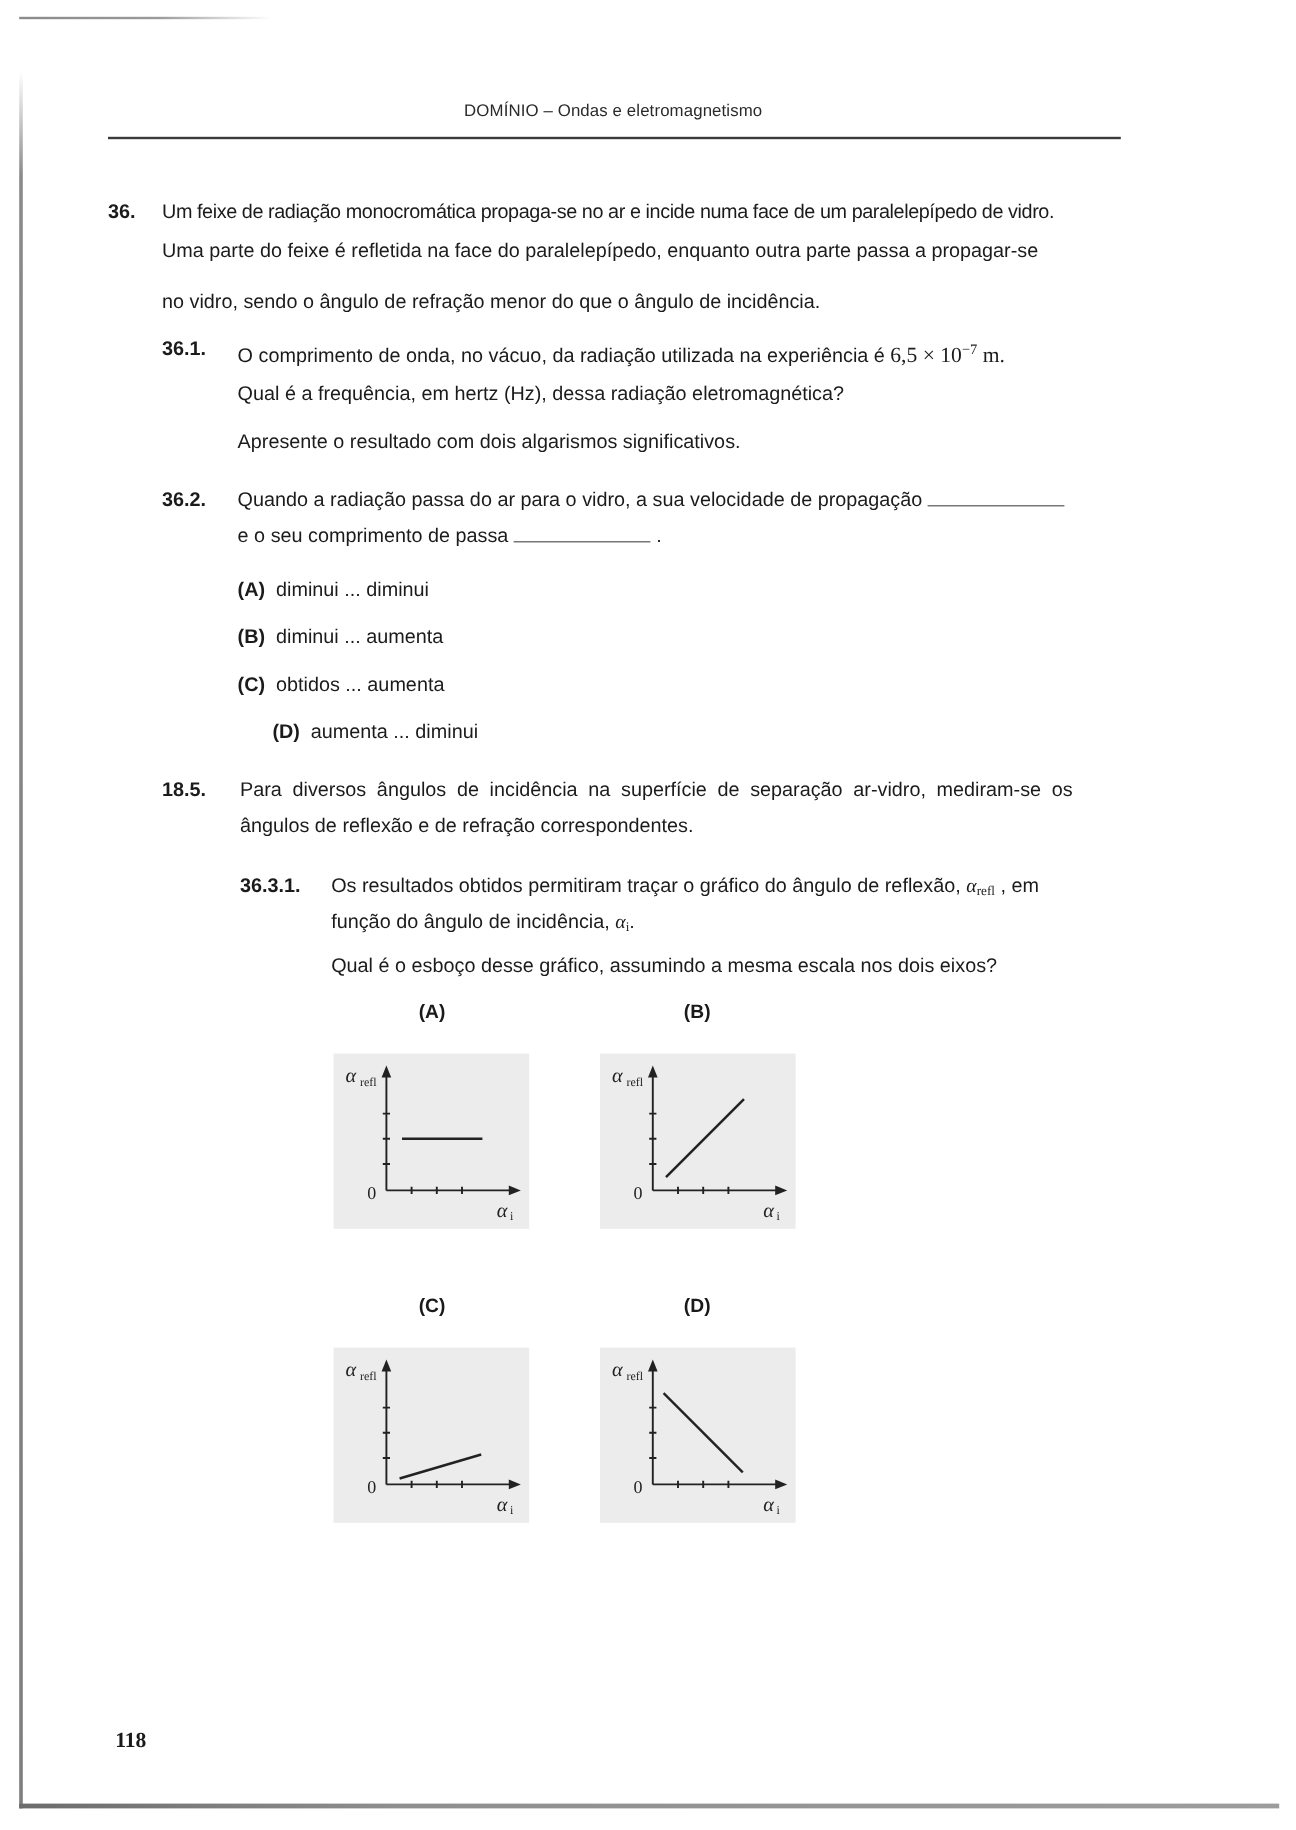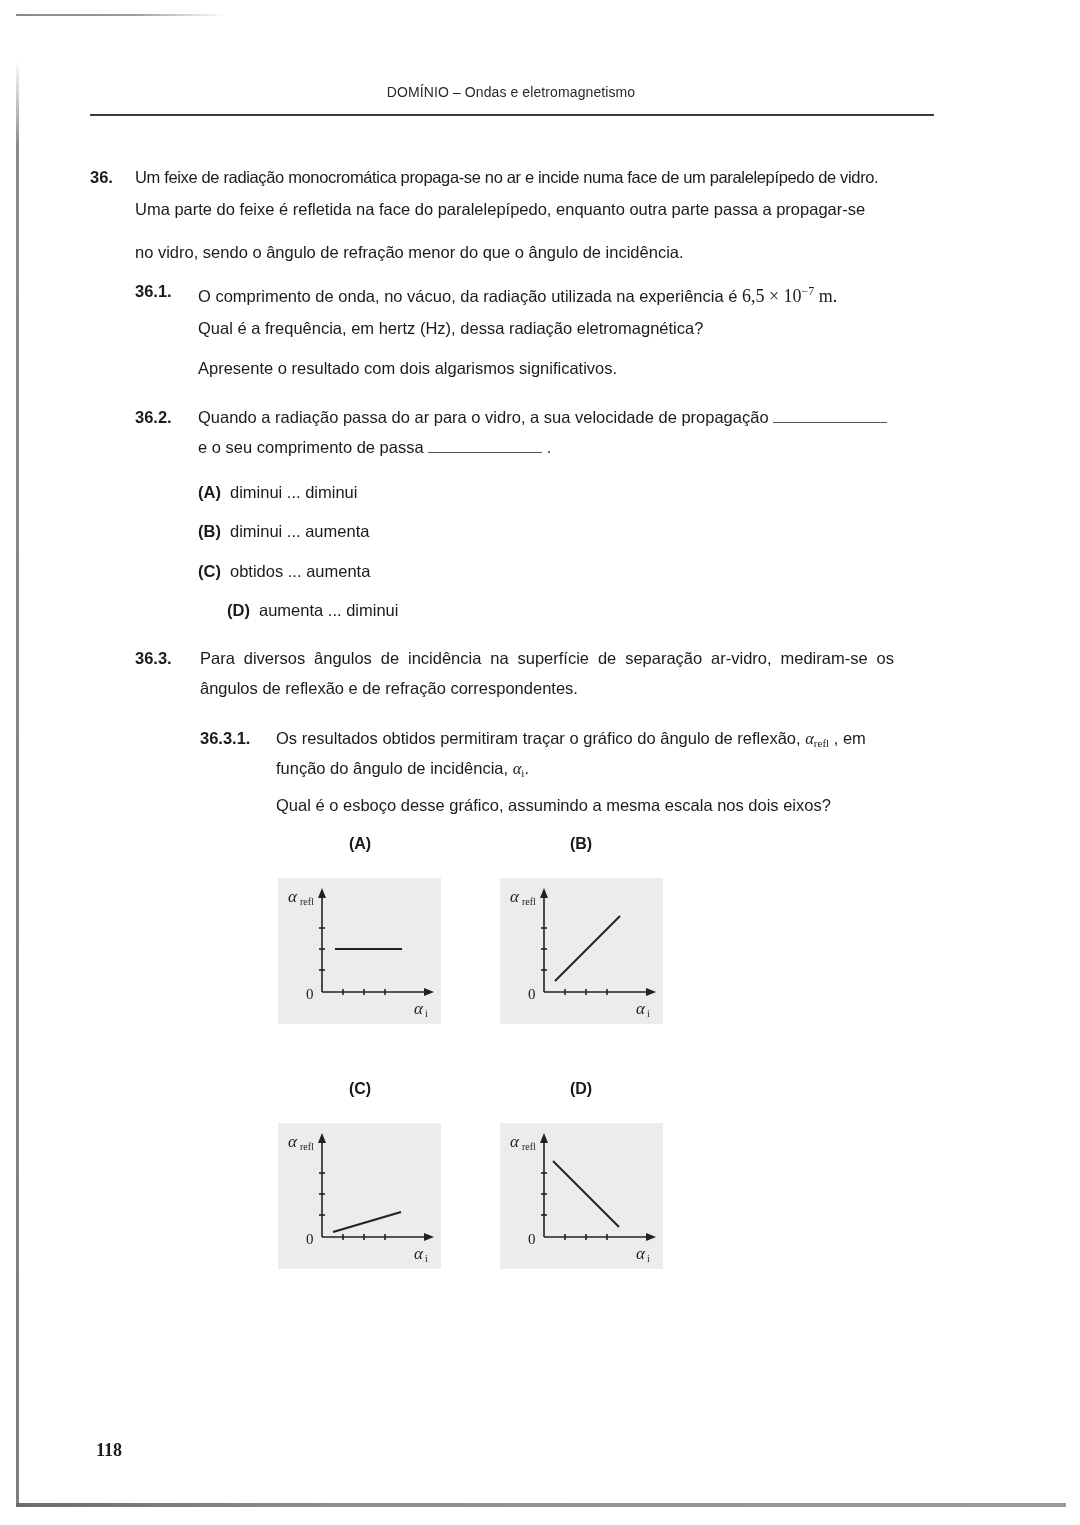--- a/index.html
+++ b/index.html
@@ -83,21 +83,21 @@
 <div class="abs txt" style="left:198px; top:521px;">
   <span class="opt-letter">(B)</span><span>diminui ... aumenta</span>
 </div>
 <div class="abs txt" style="left:198px; top:561px;">
   <span class="opt-letter">(C)</span><span>obtidos ... aumenta</span>
 </div>
 <div class="abs txt" style="left:198px; top:600px;margin-left:29px;">
   <span class="opt-letter">(D)</span><span>aumenta ... diminui</span>
 </div>
 
-<div class="abs txt num" style="left:135px; top:648px;">36.3.</div>
+<div class="abs txt num" style="left:135px; top:648px;">18.5.</div>
 <div class="abs txt" style="left:200px; top:648px; word-spacing:4.3px;">Para diversos ângulos de incidência na superfície de separação ar-vidro, mediram-se os</div>
 <div class="abs txt" style="left:200px; top:678px;">ângulos de reflexão e de refração correspondentes.</div>
 
 <div class="abs txt num" style="left:200px; top:728px;text-align:center;">36.3.1.</div>
 <div class="abs txt" style="left:276px; top:728px;">
   <span>Os resultados obtidos permitiram traçar o gráfico do ângulo de reflexão, </span><span class="greek">α</span><span class="sub">refl</span><span> , em</span>
 </div>
 <div class="abs txt" style="left:276px; top:758px;">
   <span>função do ângulo de incidência, </span><span class="greek">α</span><span class="sub">i</span><span>.</span>
 </div>

